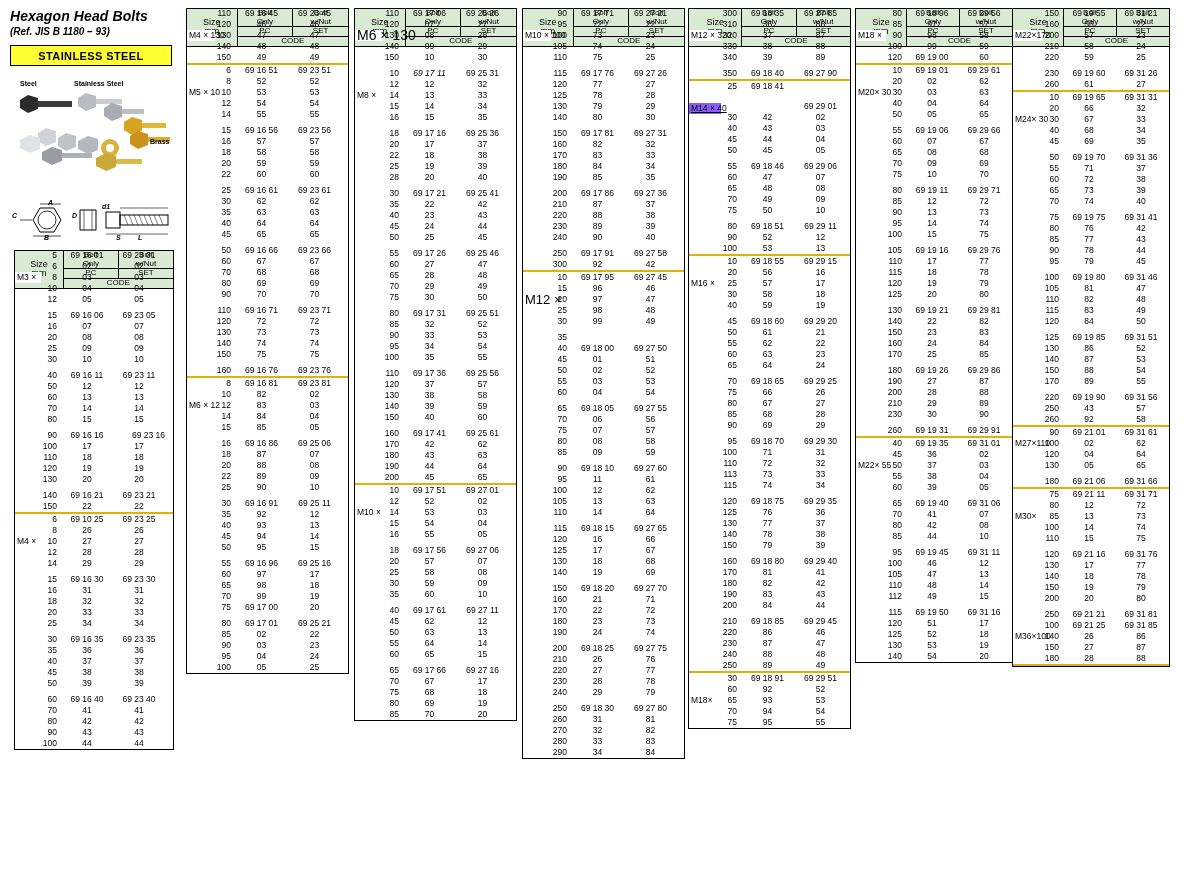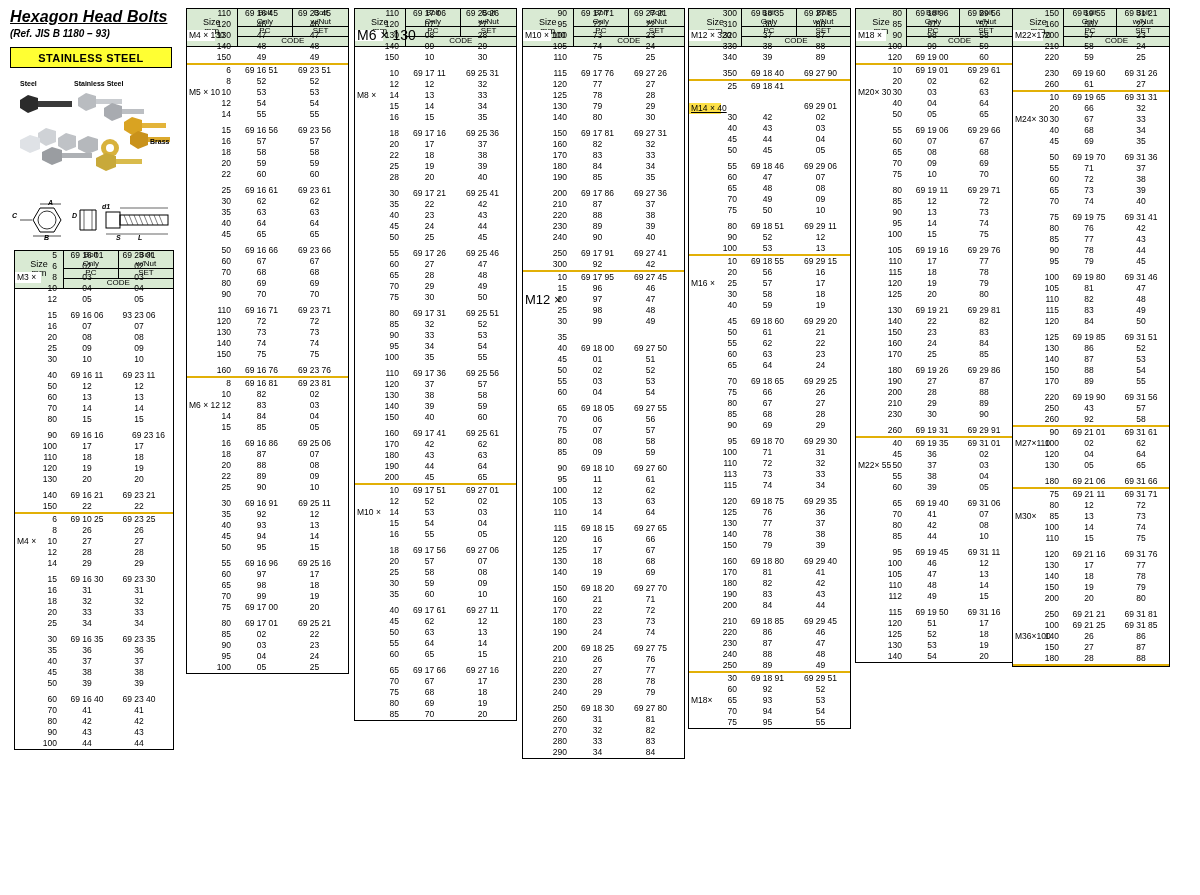--- a/index.html
+++ b/index.html
@@ -8,21 +8,21 @@
     background:#ffffff;
     font-family:"Liberation Sans", sans-serif;
     font-size:9px;
     color:#000;
     overflow:hidden;
   }
   .page{position:relative;width:1200px;height:895px;}
 
   
   .titleblock{position:absolute;left:10px;top:8px;width:175px;}
-  .title-main{font-weight:bold;font-style:italic;font-size:16px;letter-spacing:.1px;text-decoration:underline;}
+  .title-main{font-weight:bold;font-style:italic;font-size:14px;letter-spacing:.1px;}
   .title-sub{font-weight:bold;font-style:italic;font-size:10px;margin-top:2px;}
   .steel-banner{
     margin-top:8px;width:160px;height:19px;
     background:#ffff33;border:1px solid #000;
     display:flex;align-items:center;justify-content:center;
     font-weight:bold;font-size:11px;letter-spacing:.4px;
   }
 
   
   .pic{position:absolute;left:12px;top:78px;width:170px;height:120px;}
@@ -187,21 +187,21 @@
               <div class="c only" style="width: 52px;">05</div>
               <div class="c nut" style="width: 52px;">05</div>
             </div>
             <div style="position: absolute; left: 0px; width: 24px; top: 22px; font-size: 8.5px; line-height: 11px; text-align: left; padding-left: 2px; background: rgb(255, 255, 255); white-space: nowrap;">M3 ×</div>
           </div>
           <div class="sep"></div>
           <div style="position: relative;">
             <div class="cellrow">
               <div class="c size" style="width: 46px;">15</div>
               <div class="c only" style="width: 52px;">69 16 06</div>
-              <div class="c nut" style="width: 52px;">93 23 06</div>
+              <div class="c nut" style="width: 52px;">69 23 05</div>
             </div>
             <div class="cellrow">
               <div class="c size" style="width: 46px;">16</div>
               <div class="c only" style="width: 52px;">07</div>
               <div class="c nut" style="width: 52px;">07</div>
             </div>
             <div class="cellrow">
               <div class="c size" style="width: 46px;">20</div>
               <div class="c only" style="width: 52px;">08</div>
               <div class="c nut" style="width: 52px;">08</div>
@@ -788,21 +788,21 @@
               <div class="c size" style="width: 48px;">150</div>
               <div class="c only" style="width: 53px;">10</div>
               <div class="c nut" style="width: 53px;">30</div>
             </div>
             <div style="position: absolute; left: 0px; width: 26px; top: 22px; font-size: 14px; line-height: 11px; text-align: center; padding-left: 2px; background: rgb(255, 255, 255); white-space: nowrap;">M6 × 130</div>
           </div>
           <div class="sep"></div>
           <div style="position: relative;">
             <div class="cellrow">
               <div class="c size" style="width: 48px;">10</div>
-              <div class="c only" style="width: 53px;">69 17 11</div>
+              <div class="c only" style="width: 53px; font-style: italic;">69 17 11</div>
               <div class="c nut" style="width: 53px;">69 25 31</div>
             </div>
             <div class="cellrow">
               <div class="c size" style="width: 48px;">12</div>
               <div class="c only" style="width: 53px;">12</div>
               <div class="c nut" style="width: 53px;">32</div>
             </div>
             <div class="cellrow">
               <div class="c size" style="width: 48px;">14</div>
               <div class="c only" style="width: 53px;">13</div>
@@ -1234,21 +1234,21 @@
               <div class="c size" style="width: 48px;">240</div>
               <div class="c only" style="width: 53px;">90</div>
               <div class="c nut" style="width: 53px;">40</div>
             </div>
           </div>
           <div class="sep"></div>
           <div style="position: relative;">
             <div class="cellrow">
               <div class="c size" style="width: 48px;">250</div>
               <div class="c only" style="width: 53px;">69 17 91</div>
-              <div class="c nut" style="width: 53px;">69 27 41</div>
+              <div class="c nut" style="width: 53px;">69 27 58</div>
             </div>
             <div class="cellrow">
               <div class="c size" style="width: 48px;">300</div>
               <div class="c only" style="width: 53px;">92</div>
               <div class="c nut" style="width: 53px;">42</div>
             </div>
           </div>
           <hr class="gold">
           <div style="position: relative;">
             <div class="cellrow">
@@ -1558,21 +1558,21 @@
             <div class="cellrow">
               <div class="c size" style="width: 52px;">45</div>
               <div class="c only" style="width: 53px;">44</div>
               <div class="c nut" style="width: 53px;">04</div>
             </div>
             <div class="cellrow">
               <div class="c size" style="width: 52px;">50</div>
               <div class="c only" style="width: 53px;">45</div>
               <div class="c nut" style="width: 53px;">05</div>
             </div>
-            <div style="position: absolute; left: 0px; width: 30px; top: 22px; font-size: 8.5px; line-height: 11px; text-align: right; padding-left: 2px; background: #fde047; white-space: nowrap; text-decoration: underline;">M14 × 40</div>
+            <div style="position: absolute; left: 0px; width: 30px; top: 22px; font-size: 8.5px; line-height: 11px; text-align: right; padding-left: 2px; background: #8b5cf6; white-space: nowrap; text-decoration: underline;">M14 × 40</div>
           </div>
           <div class="sep"></div>
           <div style="position: relative;">
             <div class="cellrow">
               <div class="c size" style="width: 52px;">55</div>
               <div class="c only" style="width: 53px;">69 18 46</div>
               <div class="c nut" style="width: 53px;">69 29 06</div>
             </div>
             <div class="cellrow">
               <div class="c size" style="width: 52px;">60</div>

